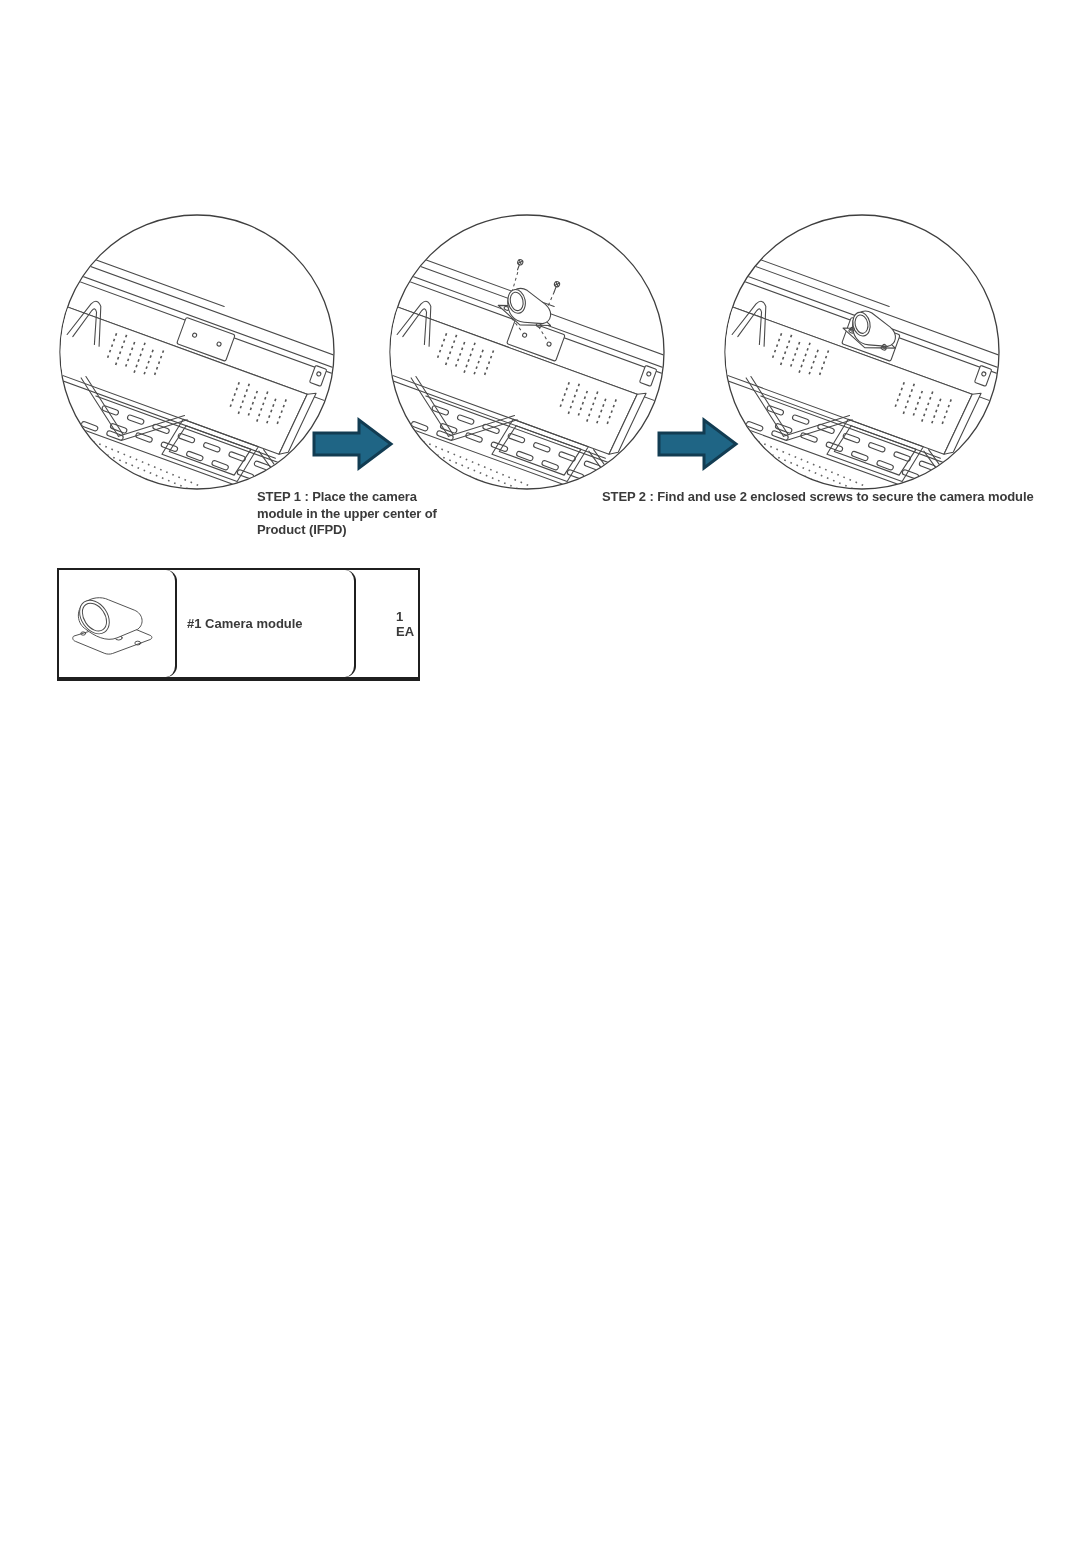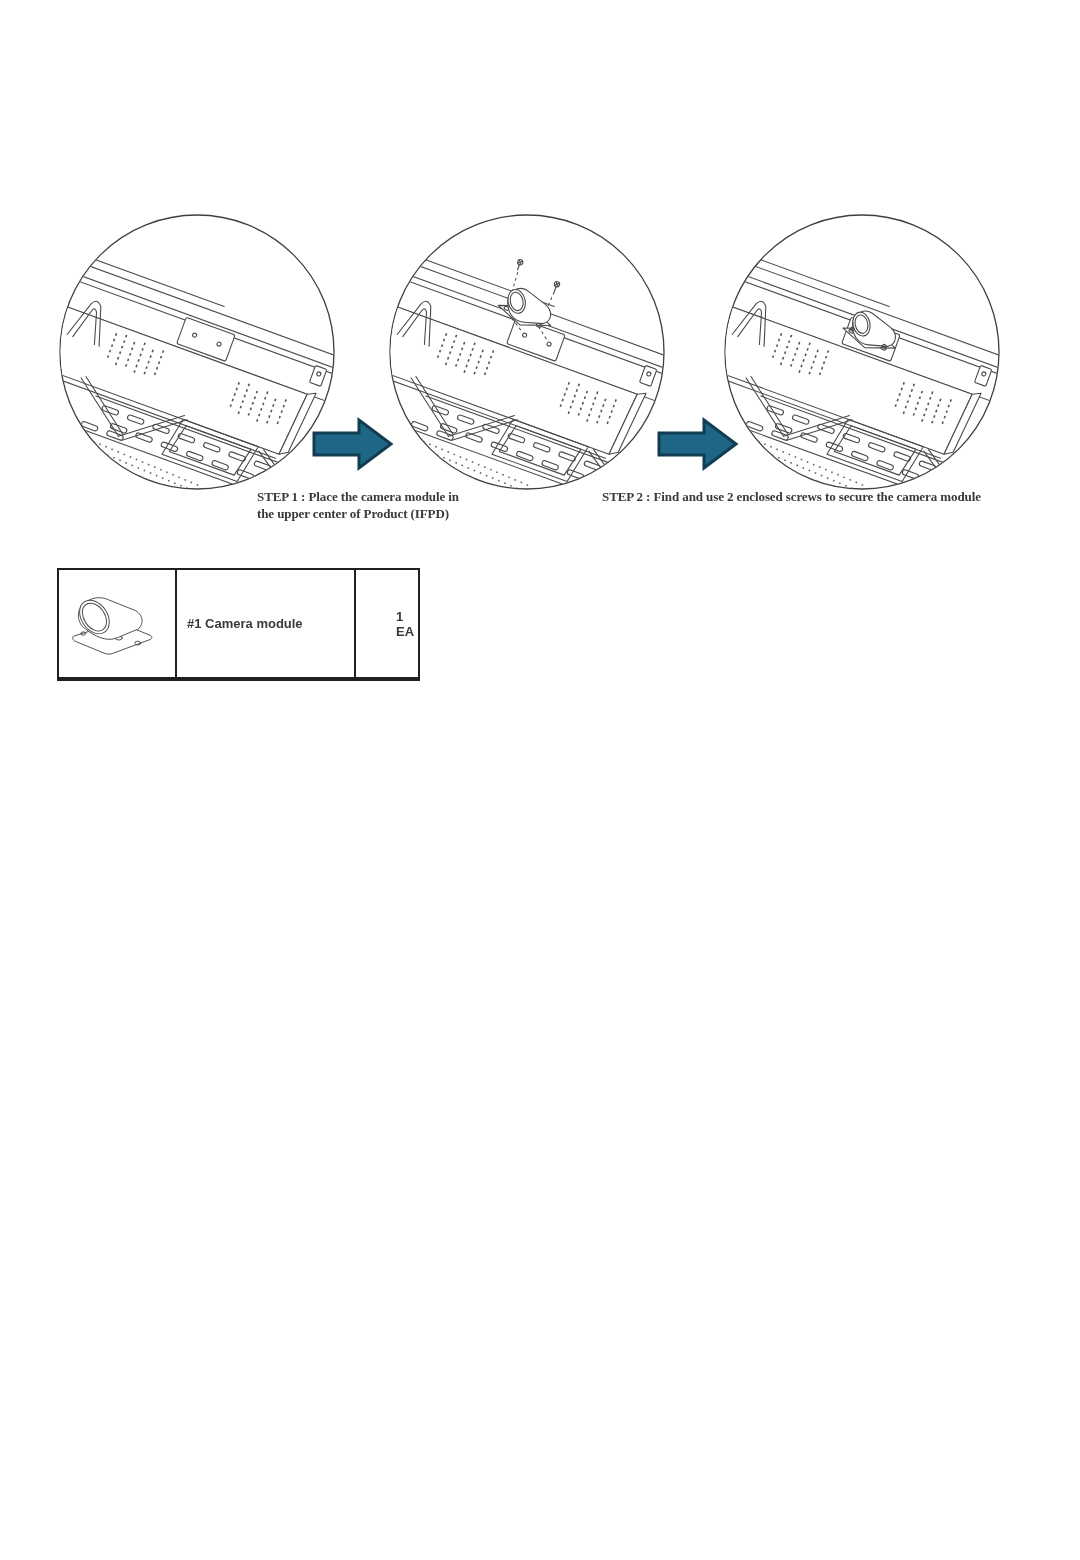--- a/index.html
+++ b/index.html
@@ -8,37 +8,37 @@
   }
   *{margin:0;padding:0;box-sizing:border-box;}
   html,body{background:var(--background);}
   .sheet{position:relative;width:1080px;height:1560px;background:var(--background);
          font-family:"Liberation Sans",sans-serif;color:var(--text-color);overflow:hidden;}
   .fig{position:absolute;top:212px;width:280px;height:280px;}
   #fig1{left:57px;} #fig2{left:387px;} #fig3{left:722px;}
   .arrow{position:absolute;top:416px;width:82px;height:56px;}
   #arrow1{left:312px;} #arrow2{left:657px;}
   .caption{position:absolute;font-size:13px;font-weight:700;line-height:16.5px;
-           color:var(--text-color);letter-spacing:-0.1px;font-family:Liberation Serif, serif;}
+           color:var(--text-color);letter-spacing:-0.1px;}
   #step1-caption{left:257px;top:489px;width:205px;}
   #step2-caption{left:602px;top:489px;white-space:nowrap;}
   
   .la{stroke:var(--line-art);fill:none;stroke-width:1.1;stroke-linecap:round;stroke-linejoin:round;}
   .lf{stroke:var(--line-art);fill:#ffffff;stroke-width:1.1;stroke-linejoin:round;}
   .rim{fill:#ffffff;stroke:#3f3f3f;stroke-width:1.3;}
   .dash{stroke:var(--line-art);stroke-width:1;stroke-dasharray:3 3;fill:none;}
   .vent{stroke:#555;stroke-width:1.6;stroke-dasharray:2.5 3.4;fill:none;}
   .dots{stroke:#666;stroke-width:1.6;stroke-dasharray:1.6 5;fill:none;}
   
   .parts-table{position:absolute;left:57px;top:568px;width:363px;
                border:2px solid var(--table-border);background:#fff;}
   .pt-row{display:grid;grid-template-columns:118px 179px 62px;}
   .pt-row-1{height:109px;border-bottom:2px solid var(--table-border);}
   .pt-row-2{height:78px;}
-  .pt-cell{display:flex;align-items:center;}
+  .pt-cell{display:flex;align-items:center;border-radius:11px;}
   .pt-img{justify-content:center;border-right:2px solid var(--table-border);}
   .pt-item{padding-left:10px;font-size:13px;font-weight:700;border-right:2px solid var(--table-border);}
   .pt-qty{justify-content:center;font-size:13px;font-weight:700;margin-left:40px;}
 </style>
 </head>
 <body>
 
 <div class="sheet">
 
   <svg style="position:absolute;width:0;height:0" aria-hidden="true">

